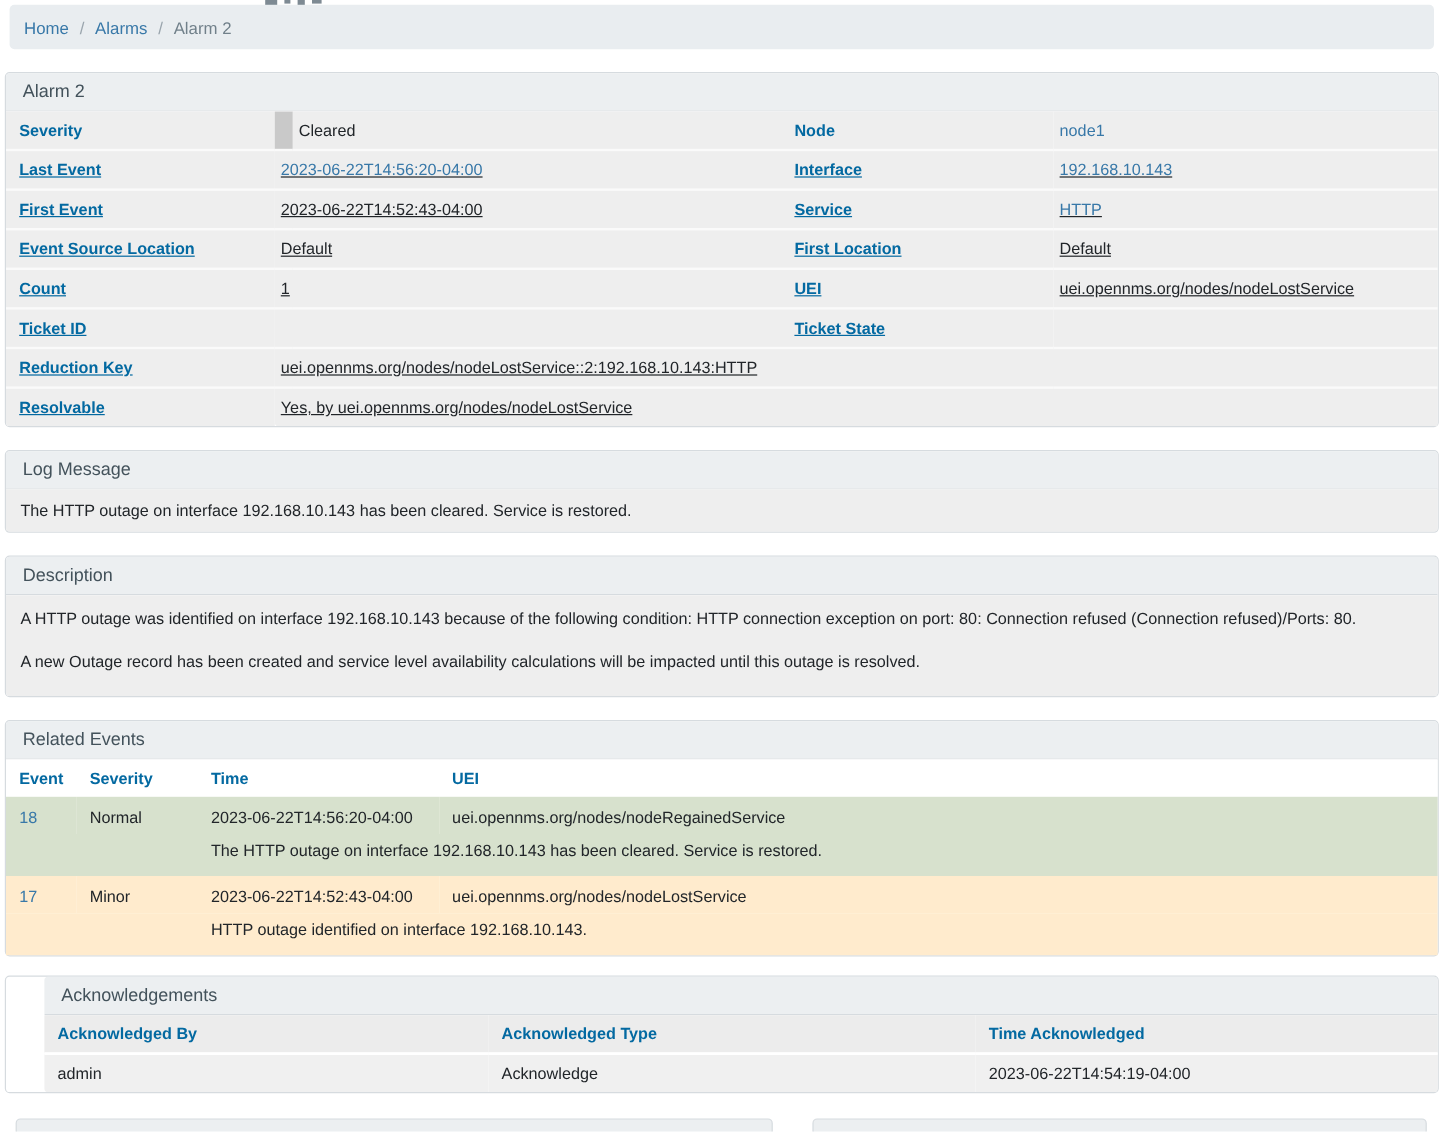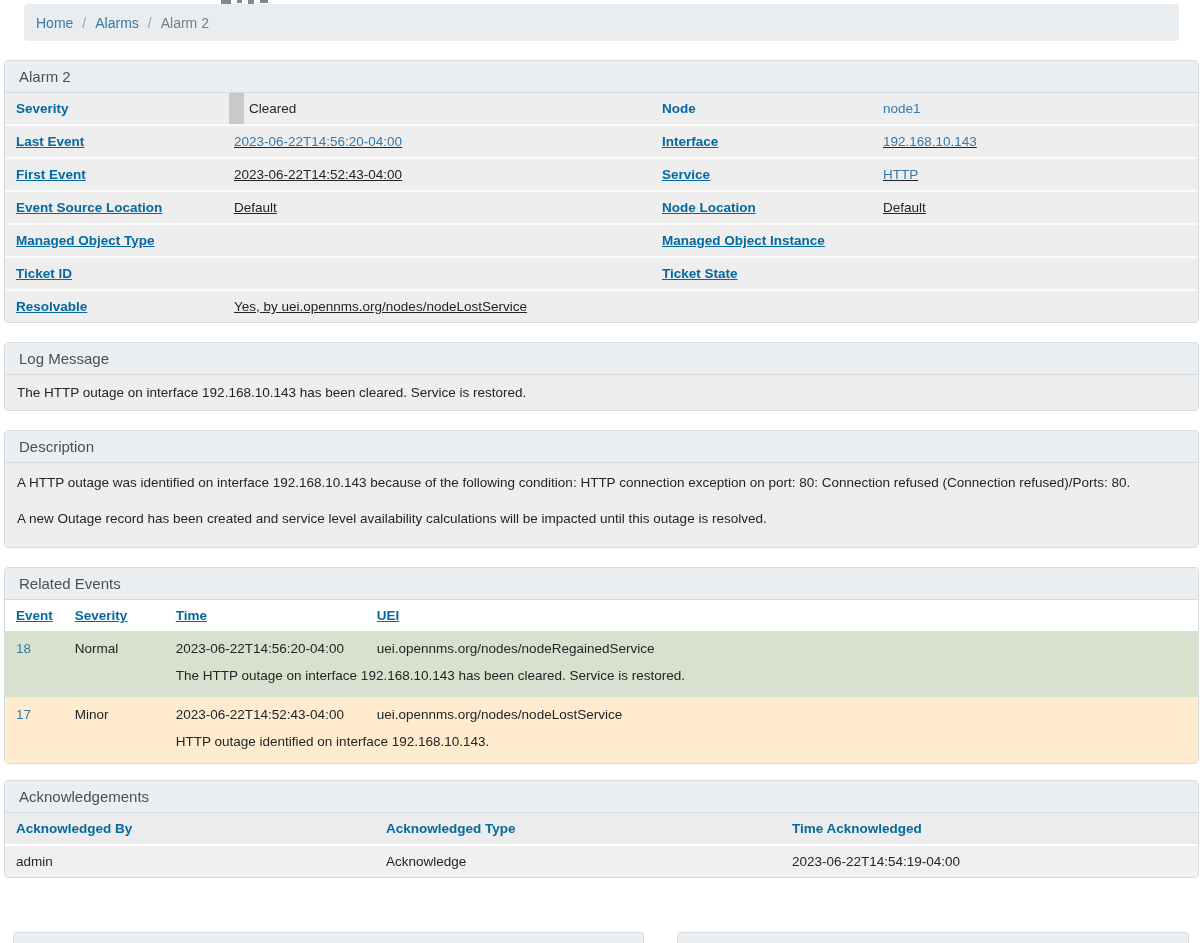--- a/index.html
+++ b/index.html
@@ -22,21 +22,21 @@
     font-size:13.5px;color:#212529;
   }
   a{color:var(--link);text-decoration:none;cursor:pointer;}
 
   
   .top-artifact{position:absolute;top:0;left:221px;height:5px;display:flex;gap:6px;align-items:flex-start;}
   .top-artifact span{background:#7e8a93;display:block;}
 
   
   .breadcrumb{
-    margin:4px 24px 0;height:37px;background:var(--breadcrumb-bg);
+    margin:4px 8px 0;height:37px;background:var(--breadcrumb-bg);
     border-radius:4px;display:flex;align-items:center;padding:0 12px;font-size:14px;
   }
   .breadcrumb .sep{color:#9aa5ad;margin:0 9px;}
   .breadcrumb .current{color:#71808a;}
 
   
   .panel{border:1px solid var(--panel-border);border-radius:4px;margin:19px 4px 0;background:#fff;}
   .panel-heading{
     background:var(--panel-head-bg);color:var(--panel-head-fg);
     font-size:15px;padding:6px 14px;line-height:19px;
@@ -53,21 +53,21 @@
   
   .details-table th,.details-table td{background:var(--severity-cleared);}
   .details-table tr + tr th,.details-table tr + tr td{border-top:2px solid #fafafa;text-decoration:underline;}
   .details-table td{padding-left:5px;}
   .details-table th{padding-left:11px;}
   .details-table th.r{padding-left:12px;}
   .details-table td.sev-bar{background:var(--severity-cleared-bright);padding:0;}
   .details-table tr:last-child th,.details-table tr:last-child td{border-radius:0 0 0 3px;}
 
   
-  .events-table thead th{background:#fff;padding:6px 11px;text-decoration:underline;}
+  .events-table thead th{background:#fff;padding:6px 11px;}
   .events-table tr.sev-normal td{background:var(--severity-normal);}
   .events-table tr.sev-minor td{background:var(--severity-minor);margin-left:29px;}
   .events-table td.line1{padding:8px 11px 4px;}
   .events-table td.line2{padding:4px 11px 12px;}
 
   
   .ack-table thead th{background:#ececec;border-bottom:2px solid #fff;}
   .ack-table td{background:#f0f0f0;}
   .ack-table td:first-child{border-radius:0 0 0 3px;}
   .ack-table td:last-child{border-radius:0 0 3px 0;}
@@ -125,34 +125,38 @@
     </tr>
     <tr>
       <th>First Event</th>
       <td colspan="2">2023-06-22T14:52:43-04:00</td>
       <th class="r">Service</th>
       <td><a>HTTP</a></td>
     </tr>
     <tr>
       <th>Event Source Location</th>
       <td colspan="2">Default</td>
-      <th class="r">Node Location</th>
+      <th class="r">First Location</th>
       <td>Default</td>
     </tr>
     <tr>
-      <th>Managed Object Type</th>
-      <td colspan="2"></td>
-      <th class="r">Managed Object Instance</th>
-      <td></td>
+      <th>Count</th>
+      <td colspan="2">1</td>
+      <th class="r">UEI</th>
+      <td>uei.opennms.org/nodes/nodeLostService</td>
     </tr>
     <tr>
       <th>Ticket ID</th>
       <td colspan="2"></td>
       <th class="r">Ticket State</th>
       <td></td>
+    </tr>
+    <tr>
+      <th>Reduction Key</th>
+      <td colspan="4">uei.opennms.org/nodes/nodeLostService::2:192.168.10.143:HTTP</td>
     </tr>
     <tr>
       <th>Resolvable</th>
       <td colspan="4">Yes, by uei.opennms.org/nodes/nodeLostService</td>
     </tr>
   </tbody>
     </table>
 </section>
 
 <section class="panel">
@@ -203,21 +207,21 @@
         <td class="line1">uei.opennms.org/nodes/nodeLostService</td>
       </tr>
       <tr class="sev-minor">
         <td class="line2" colspan="2"></td>
         <td class="line2" colspan="2">HTTP outage identified on interface 192.168.10.143.</td>
       </tr>
     </tbody>
   </table>
 </section>
 
-<section class="panel" style="margin-top:16px;">
+<section class="panel" style="margin-top:16px;padding-left:32px;">
   <div class="panel-heading">Acknowledgements</div>
   <table class="ack-table">
     <colgroup>
         <col style="width:370px">
         <col style="width:406px">
         <col>
       </colgroup>
     <thead>
       <tr>
         <th>Acknowledged By</th>

